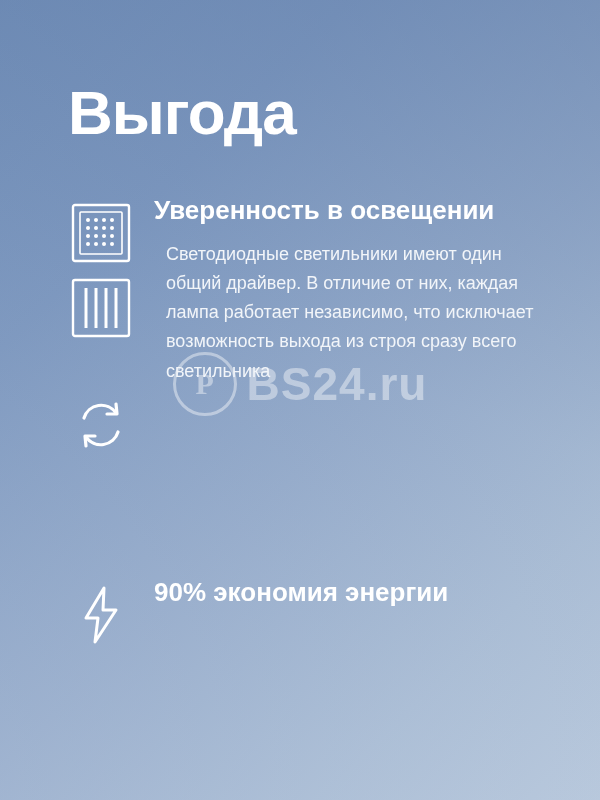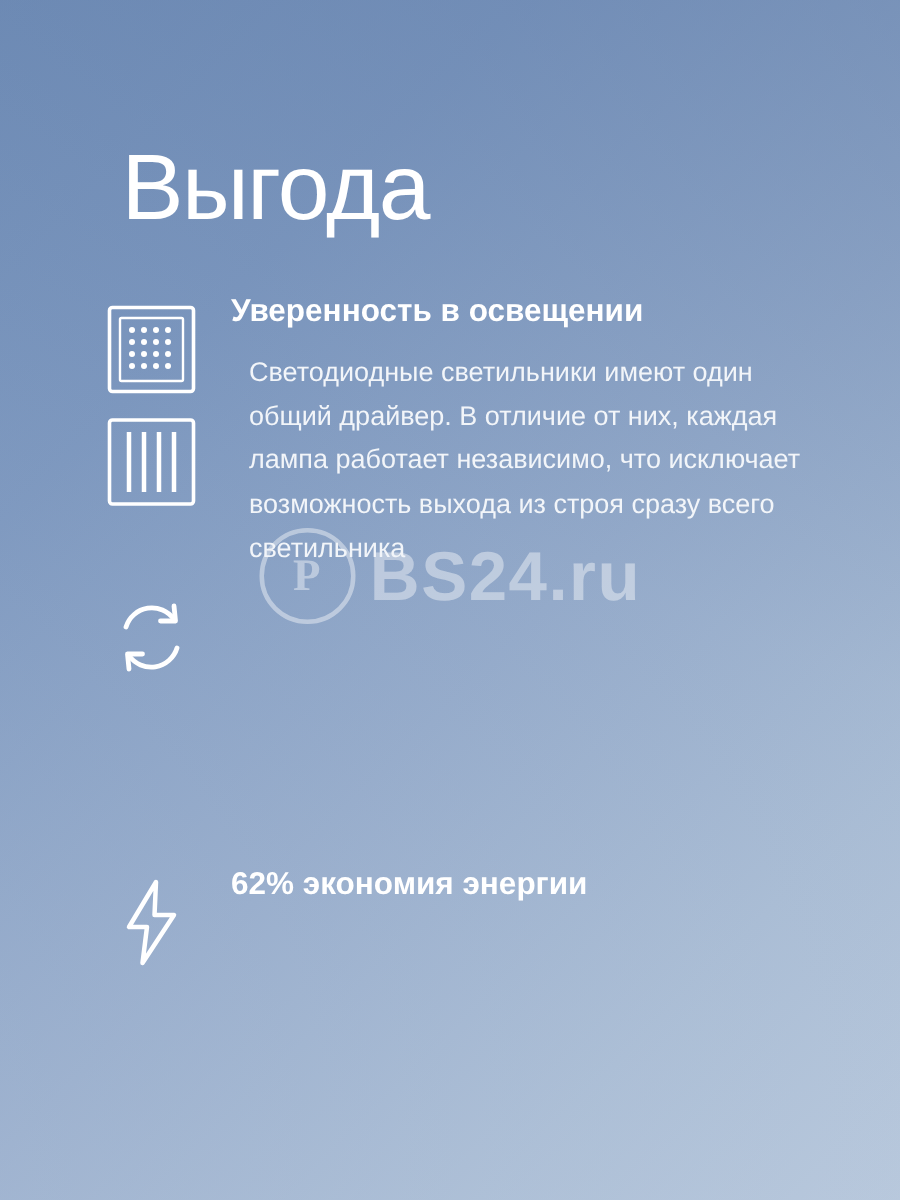--- a/index.html
+++ b/index.html
@@ -23,24 +23,24 @@
     content: "";
     position: absolute;
     inset: 0;
     background: linear-gradient(200deg, rgba(90,120,165,0.35) 0%, rgba(150,175,205,0.08) 45%, rgba(190,205,225,0.30) 100%);
     pointer-events: none;
   }
   .title {
     position: absolute;
     left: 68px;
     top: 82px;
-    margin: 13px;
+    margin: 0;
     font-size: 62px;
     line-height: 1;
-    font-weight: normal;
+    font-weight: bold;
     color: #ffffff;
     letter-spacing: -1px;
     z-index: 3;
   }
 
   .block {
     position: absolute;
     left: 58px;
     width: 500px;
     z-index: 3;
@@ -55,21 +55,21 @@
     top: 6px;
     width: 86px;
     display: flex;
     justify-content: center;
   }
   .block-body {
     margin-left: 96px;
   }
   .block-heading {
     margin: 0 0 14px 0;
-    font-size: 21px;
+    font-size: 26px;
     font-weight: bold;
     color: #ffffff;
     line-height: 1.15;
   }
   .block-text {
     margin: 12px;
     font-size: 18px;
     line-height: 1.62;
     color: #f2f5f9;
     max-width: 380px;
@@ -170,17 +170,17 @@
     </div>
   </section>
 
   <section class="block" id="block-2">
     <div class="icon-wrap">
       <svg class="ico" width="46" height="62" viewBox="0 0 46 62" fill="none" stroke="#ffffff" stroke-width="3" stroke-linejoin="round" stroke-linecap="round">
         <path d="M26 4 L8 34 L20 34 L17 58 L38 26 L25 26 Z"></path>
       </svg>
     </div>
     <div class="block-body">
-      <h2 class="block-heading">62% экономия энергии</h2>
+      <h2 class="block-heading">90% экономия энергии</h2>
     </div>
   </section>
 
 </div>
 
 </body></html>

